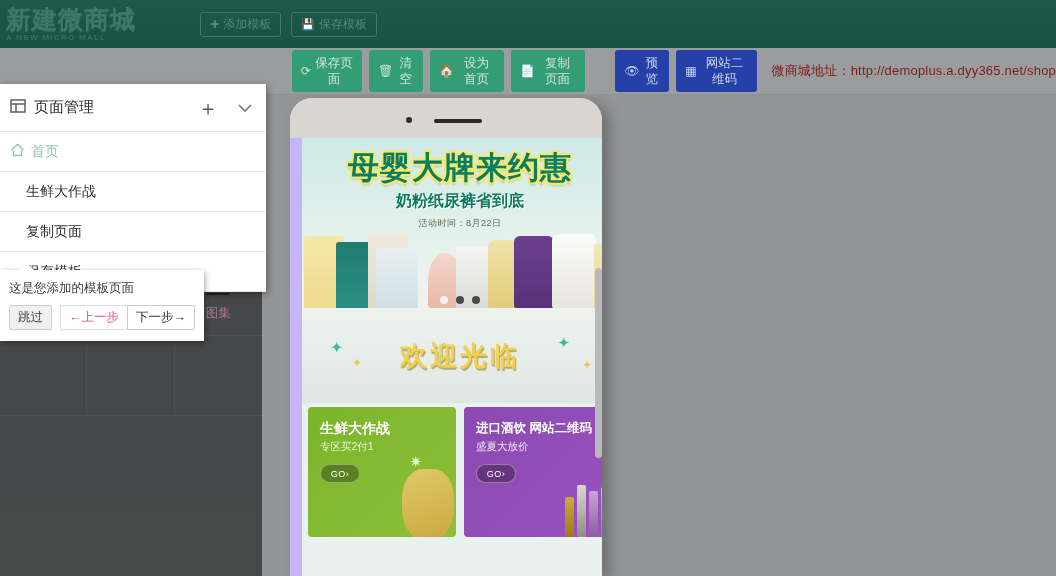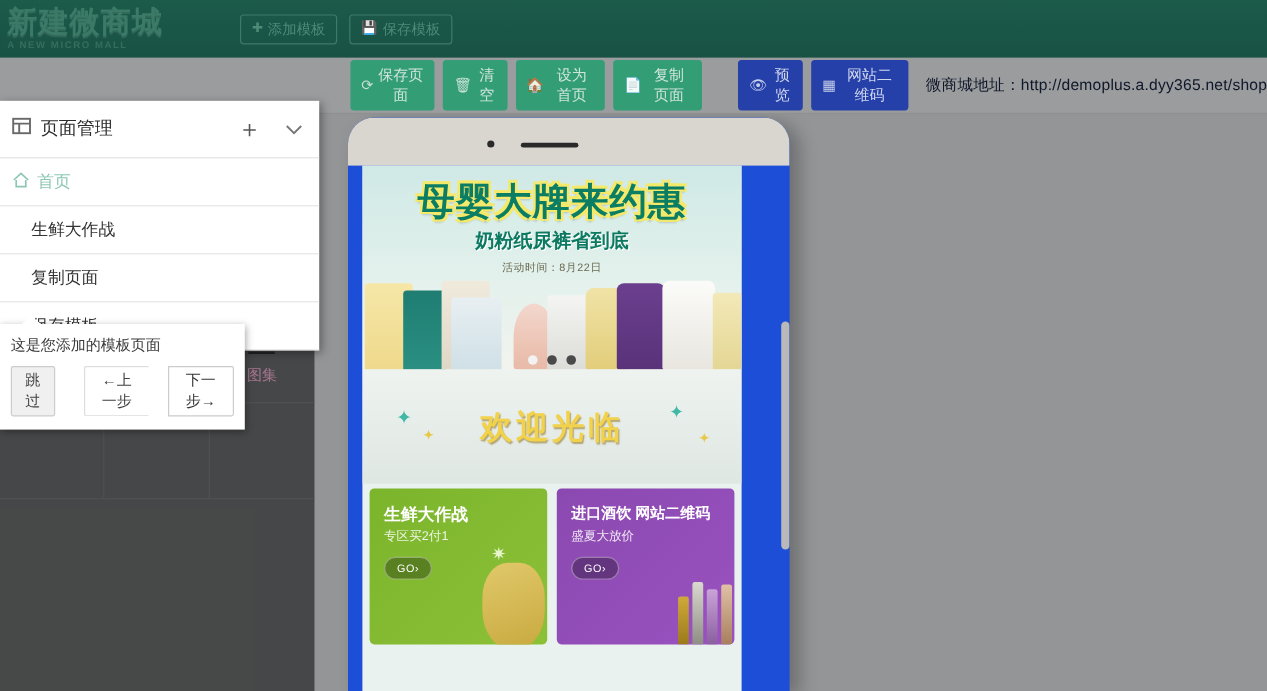--- a/index.html
+++ b/index.html
@@ -49,21 +49,21 @@
     display: flex; align-items: center; gap: 4px;
     background: #339e76; color: #cfe4dc;
     border: none; border-radius: 3px;
     font-size: 12.5px; padding: 5px 9px; cursor: pointer;
     font-family: inherit; line-height: 16px;
   }
   .tb-btn.blue { background: #2540a8; color: #cfd6ee; }
   .tb-gap { width: 20px; }
   .tb-ico { font-size: 12px; opacity: .95; }
   .tb-url {
-    margin-left: 7px; font-size: 13px; color: #0f172a;
+    margin-left: 7px; font-size: 13px; color: #7f1d1d;
     white-space: nowrap; letter-spacing: .2px;
   }
 
   
   .widget-panel {
     position: absolute; left: 0; top: 96px; width: 262px; height: 480px;
     background: #5b5d5e; z-index: 6;
   }
   .widget-grid { display: grid; grid-template-columns: repeat(3,1fr); }
   .widget-cell {
@@ -105,35 +105,35 @@
     box-shadow: 1px 2px 6px rgba(0,0,0,.35);
     padding: 10px 9px 11px 9px;
   }
   .coach-arrow {
     position: absolute; left: 18px; top: -7px;
     width: 0; height: 0;
     border-left: 8px solid transparent; border-right: 8px solid transparent;
     border-bottom: 7px solid #fff;
   }
   .coach-text { font-size: 12.5px; color: #3b3b3b; line-height: 16px; margin-bottom: 9px; }
-  .coach-btns { display: flex; gap: 24px; }
+  .coach-btns { display: flex; gap: 8px; }
   .coach-btn {
     font-size: 12.5px; padding: 3px 8px; line-height: 17px;
     border: 1px solid #ccc; background: #fff; color: #333;
     border-radius: 2px; cursor: pointer; font-family: inherit;
   }
   .coach-btn.skip { background: #f0f0f0; color: #444; }
-  .coach-btn.prev { color: #404040; border-color: #ddd; border-right: none; border-radius: 2px 0 0 2px; }
+  .coach-btn.prev { color: #ec4899; border-color: #ddd; border-right: none; border-radius: 2px 0 0 2px; }
   .coach-btn.next { border-radius: 0 2px 2px 0; margin-left: -8px; }
 
   
   .phone {
     position: absolute; left: 290px; top: 98px;
-    width: 368px; height: 478px;
-    background: #1d4ed8;
+    width: 312px; height: 478px;
+    background: #c4b5fd;
     border-radius: 22px 22px 0 0;
     box-shadow: 8px 4px 14px rgba(0,0,0,.25);
     z-index: 3; overflow: hidden;
   }
   .phone-top { height: 40px; position: relative; background: #d9d6d0; }
   .phone-cam {
     position: absolute; left: 116px; top: 19px;
     width: 6px; height: 6px; border-radius: 50%; background: #2a2a2a;
   }
   .phone-speaker {

